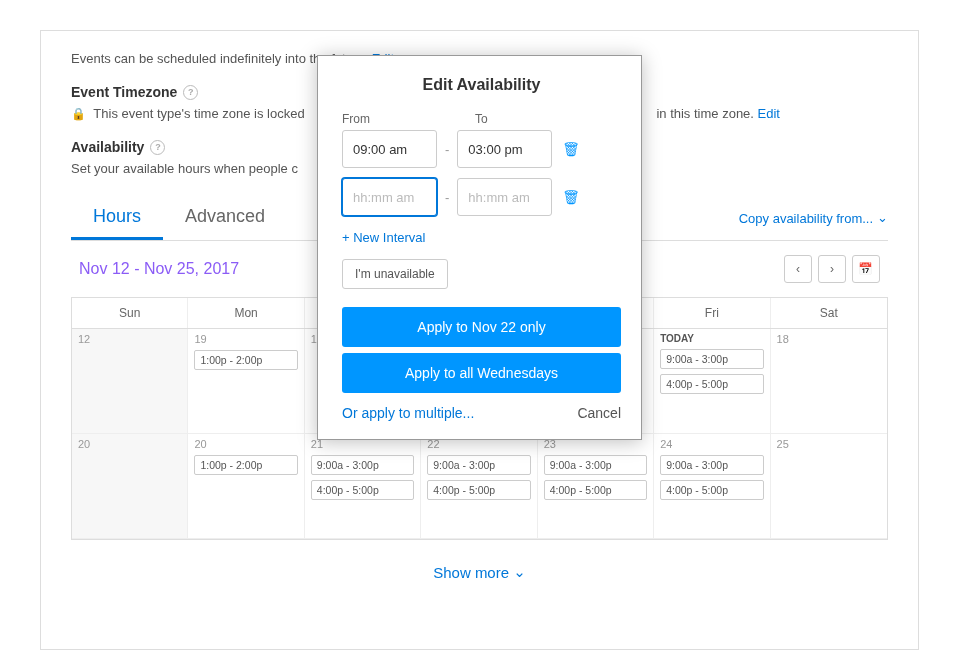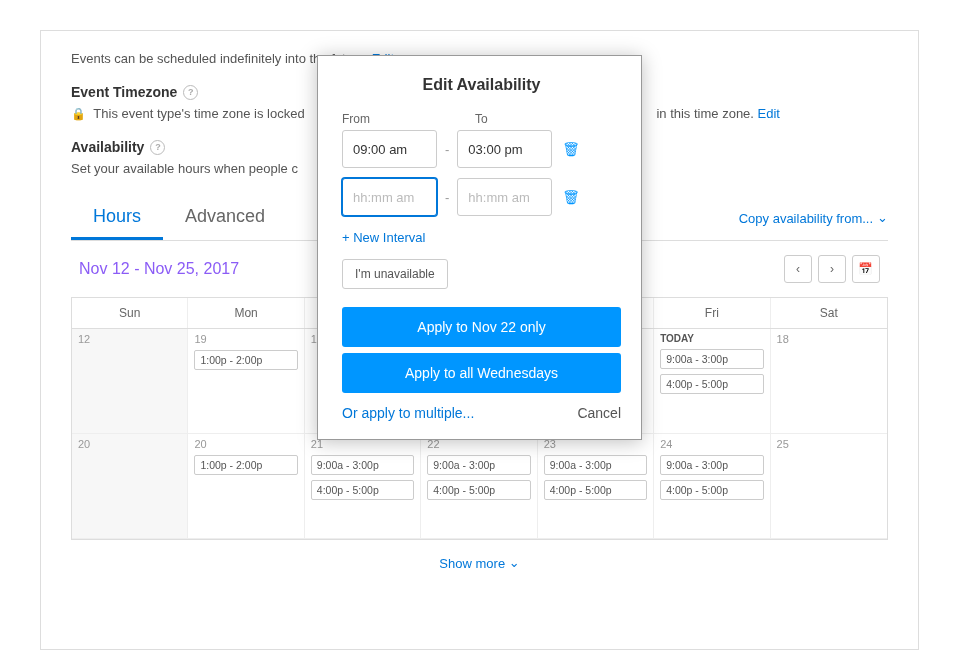--- a/index.html
+++ b/index.html
@@ -22,21 +22,21 @@
 .cal-head { display: grid; grid-template-columns: repeat(7, 1fr); border-bottom: 1px solid #ddd; }
 .cal-head-cell { padding: 8px 4px; text-align: center; font-size: 12px; color: #666; border-right: 1px solid #eee; }
 .cal-head-cell:last-child { border-right: none; }
 .cal-body { display: grid; grid-template-columns: repeat(7, 1fr); }
 .cal-cell { border-right: 1px solid #eee; border-bottom: 1px solid #eee; min-height: 105px; padding: 4px 6px; position: relative; font-size: 11px; color: #888; }
 .cal-cell:nth-child(7n) { border-right: none; }
 .cal-cell.disabled { background: #f7f7f7; }
 .cal-date { font-size: 11px; color: #999; }
 .cal-today { font-size: 10px; font-weight: 700; color: #555; }
 .slot { border: 1px solid #ccc; border-radius: 2px; padding: 3px 5px; font-size: 10.5px; color: #555; margin-top: 5px; background: #fff; white-space: nowrap; }
-.show-more { text-align: center; padding: 16px 0; color: #0077d9; font-size: 13px; cursor: pointer; }
+.show-more { text-align: center; padding: 24px 0; color: #0077d9; font-size: 15px; cursor: pointer; }
 .chevron-down { display: inline-block; transform: translateY(-1px); }
 
 
 .modal-backdrop { position: absolute; top: 0; left: 0; right: 0; bottom: 0; display: flex; align-items: flex-start; justify-content: center; pointer-events: none; }
 .modal { margin-top: 55px; width: 325px; background: #fff; border: 1px solid #999; box-shadow: 0 2px 18px rgba(0,0,0,0.25); padding: 20px 20px 18px 24px; pointer-events: auto; }
 .modal-title { text-align: center; font-size: 16px; font-weight: 600; color: #333; margin-bottom: 18px; }
 .time-labels { display: flex; gap: 20px; font-size: 12px; color: #666; margin-bottom: 4px; }
 .time-labels > div { width: 95px; }
 .time-row { display: flex; align-items: center; gap: 8px; margin-bottom: 10px; }
 .time-input { width: 95px; height: 38px; border: 1px solid #ccc; border-radius: 3px; padding: 0 10px; font-size: 13px; color: #333; }

